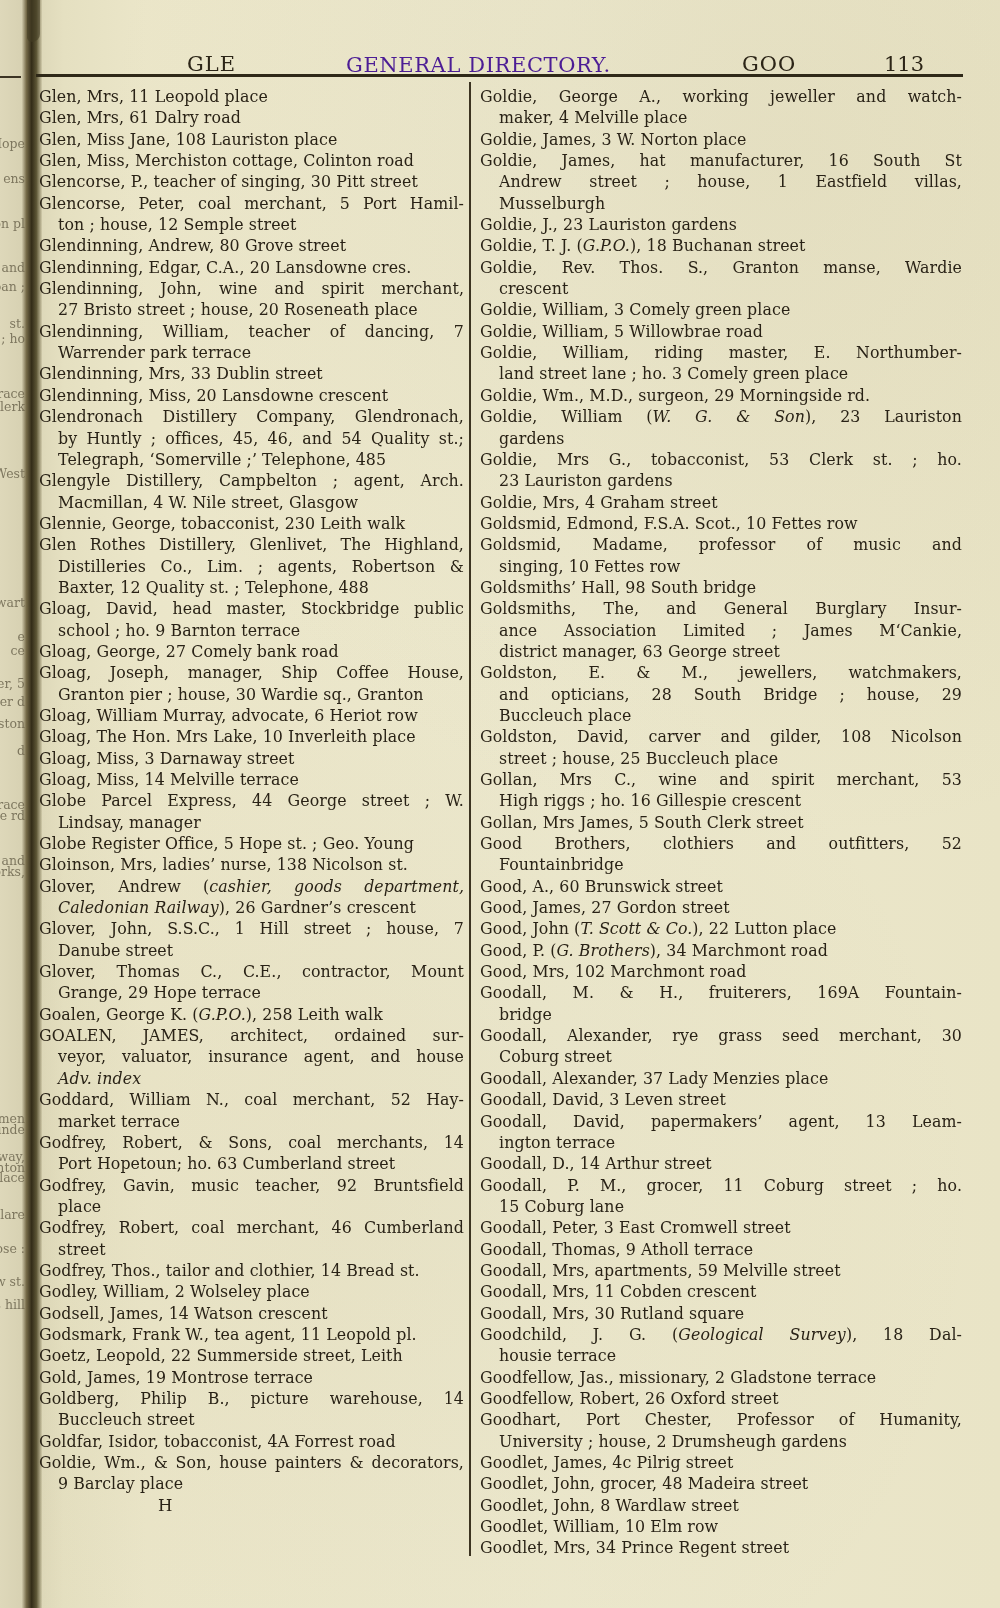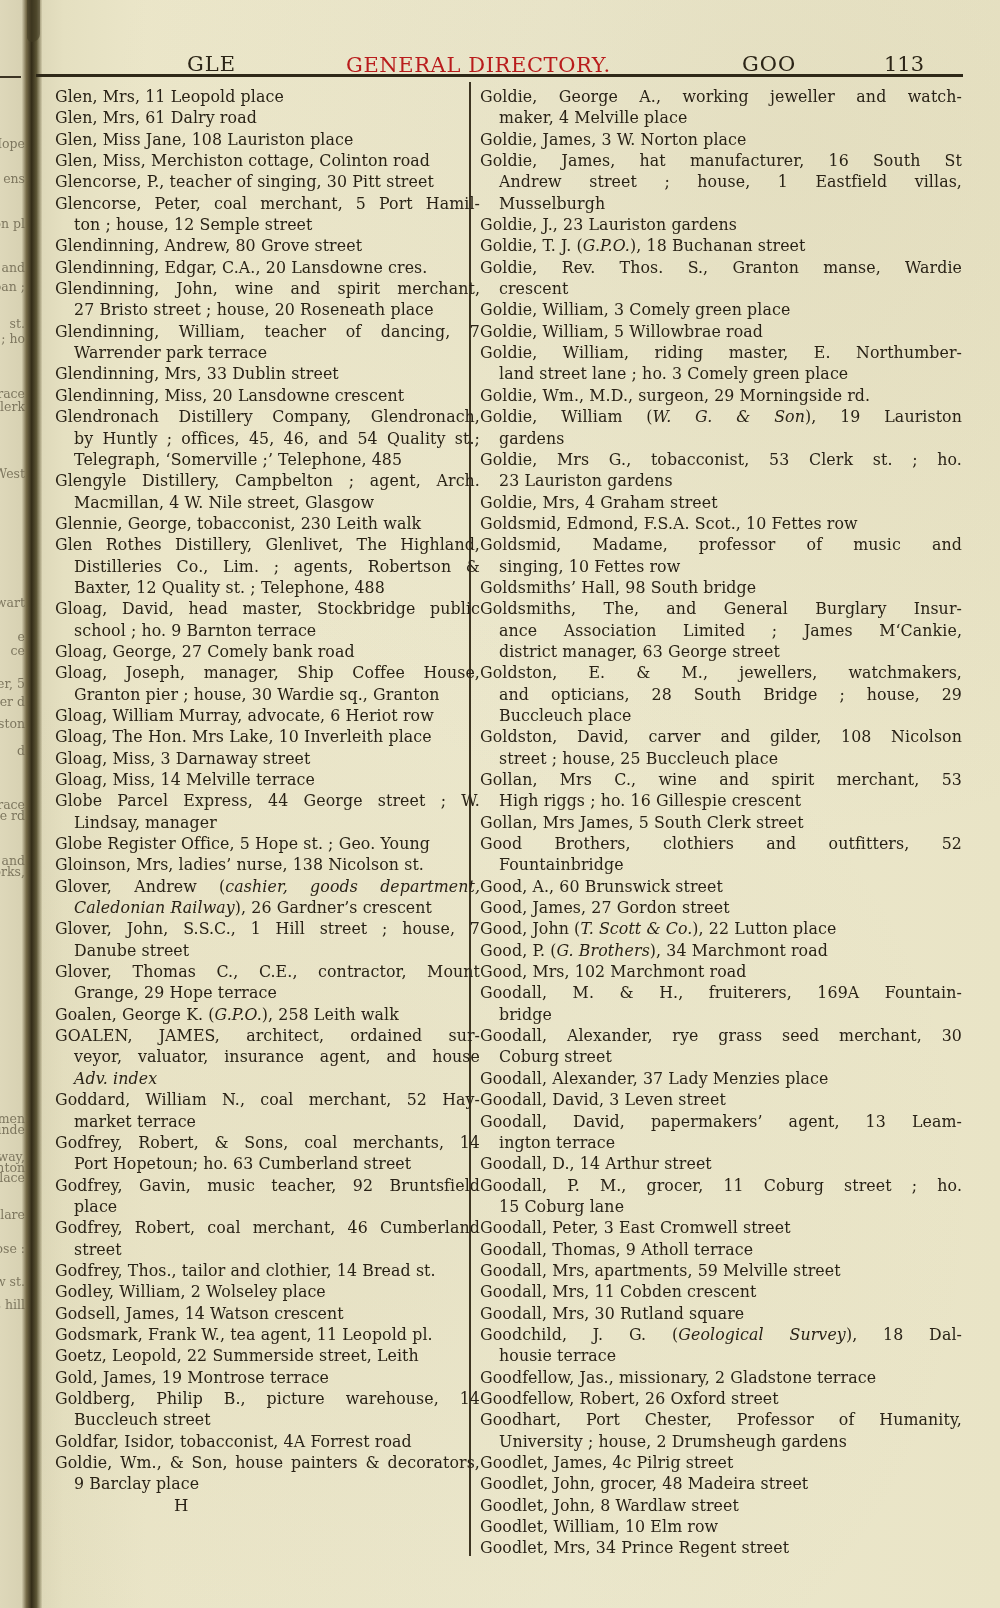--- a/index.html
+++ b/index.html
@@ -20,27 +20,27 @@
   .corner-smudge{position:absolute;left:27px;top:0;width:13px;height:42px;background:#453d24;
     border-radius:0 0 10px 6px;opacity:.6;z-index:6;}
   
   .page{position:absolute;left:26px;top:0;right:0;bottom:0;z-index:3;
     background:
       radial-gradient(circle at 78% 10%,rgba(170,158,115,.10),transparent 42%),
       radial-gradient(circle at 35% 75%,rgba(170,158,115,.08),transparent 45%),
       linear-gradient(to right,#d9d3b4 0,#e5e0c1 38px,#ebe6c9 120px,#ece8cd 55%,#e9e4c6 100%);}
   
   .catchword{position:absolute;top:52px;font-size:21px;letter-spacing:1px;color:#2c2517;z-index:7;}
-  .hdr-title{position:absolute;top:53px;left:346px;font-size:21px;letter-spacing:.6px;color:#b91c1c;z-index:7;}
+  .hdr-title{position:absolute;top:53px;left:346px;font-size:21px;letter-spacing:.6px;color:#4c1d95;z-index:7;}
   .hdr-page{position:absolute;top:52px;left:884px;font-size:21px;color:#2c2517;z-index:7;}
   .hdr-rule{position:absolute;top:74px;left:36px;width:927px;height:2.5px;background:#2f2918;z-index:7;}
   
   .col-divider{position:absolute;left:469px;top:82px;width:1.6px;height:1474px;background:#3c3421;z-index:7;}
   .col{position:absolute;top:86px;z-index:7;}
-  .col-left{left:55px;width:425px;}
+  .col-left{left:39px;width:425px;}
   .col-right{left:480px;width:482px;}
   .dir-line{font-size:15.8px;line-height:21.35px;letter-spacing:.1px;
     text-align:justify;text-align-last:justify;}
   .dir-line.last{text-align-last:left;}
   .dir-line.cont{padding-left:19px;}
   .it{font-style:italic;}
   .sig-mark{font-size:16.5px;line-height:21.35px;padding-left:119px;}
 </style>
 </head>
 <body>
@@ -276,21 +276,21 @@
       <div class="dir-line last"><span>Goldie, William, 5 Willowbrae road</span></div>
     </div>
     <div>
       <div class="dir-line"><span>Goldie, William, riding master, E. Northumber-</span></div>
       <div class="dir-line cont last"><span>land street lane ; ho. 3 Comely green place</span></div>
     </div>
     <div>
       <div class="dir-line last"><span>Goldie, Wm., M.D., surgeon, 29 Morningside rd.</span></div>
     </div>
     <div>
-      <div class="dir-line"><span>Goldie, William (</span><span class="it">W. G. &amp; Son</span><span>), 19 Lauriston</span></div>
+      <div class="dir-line"><span>Goldie, William (</span><span class="it">W. G. &amp; Son</span><span>), 23 Lauriston</span></div>
       <div class="dir-line cont last"><span>gardens</span></div>
     </div>
     <div>
       <div class="dir-line"><span>Goldie, Mrs G., tobacconist, 53 Clerk st. ; ho.</span></div>
       <div class="dir-line cont last"><span>23 Lauriston gardens</span></div>
     </div>
     <div>
       <div class="dir-line last"><span>Goldie, Mrs, 4 Graham street</span></div>
     </div>
     <div>

